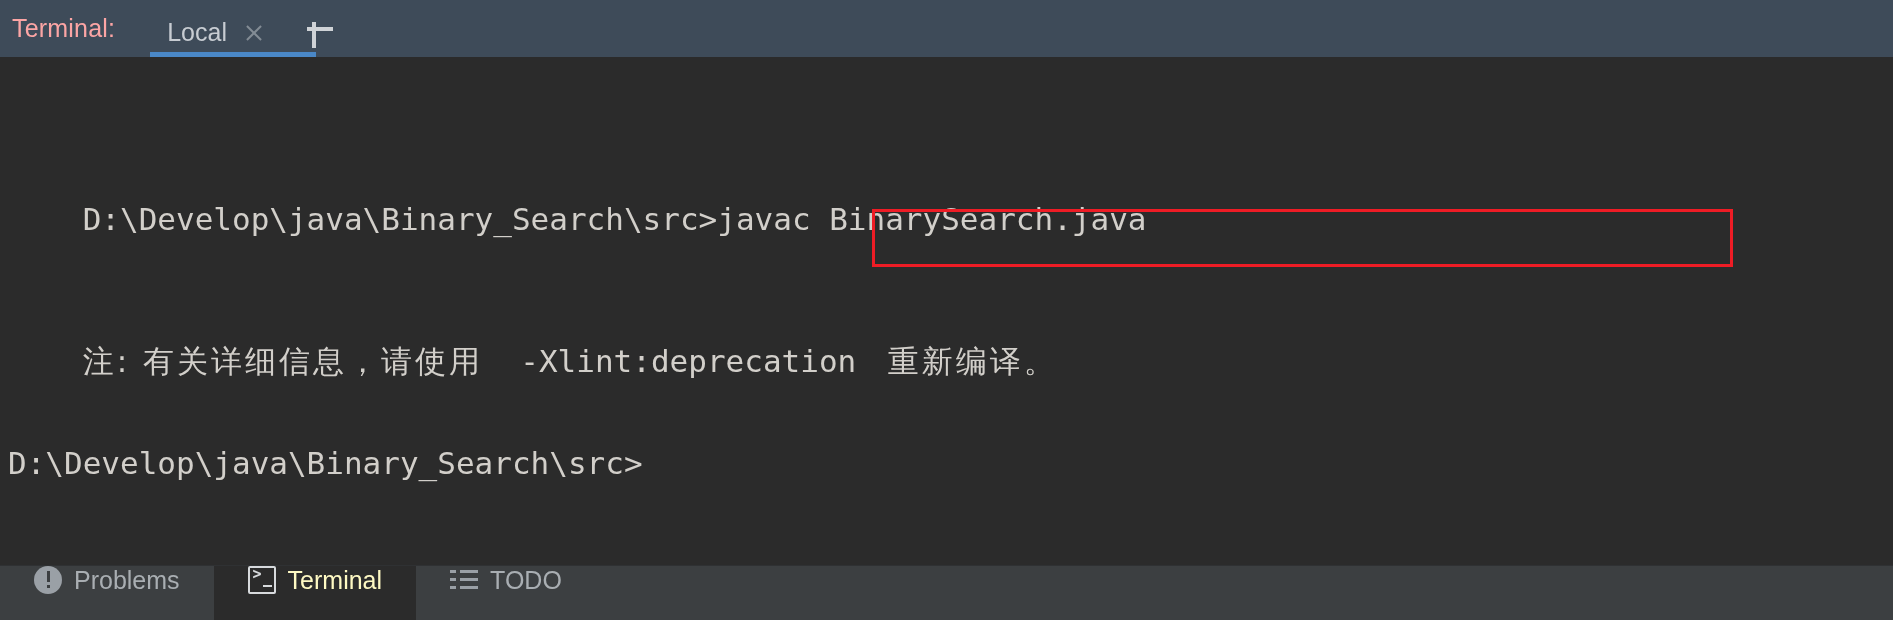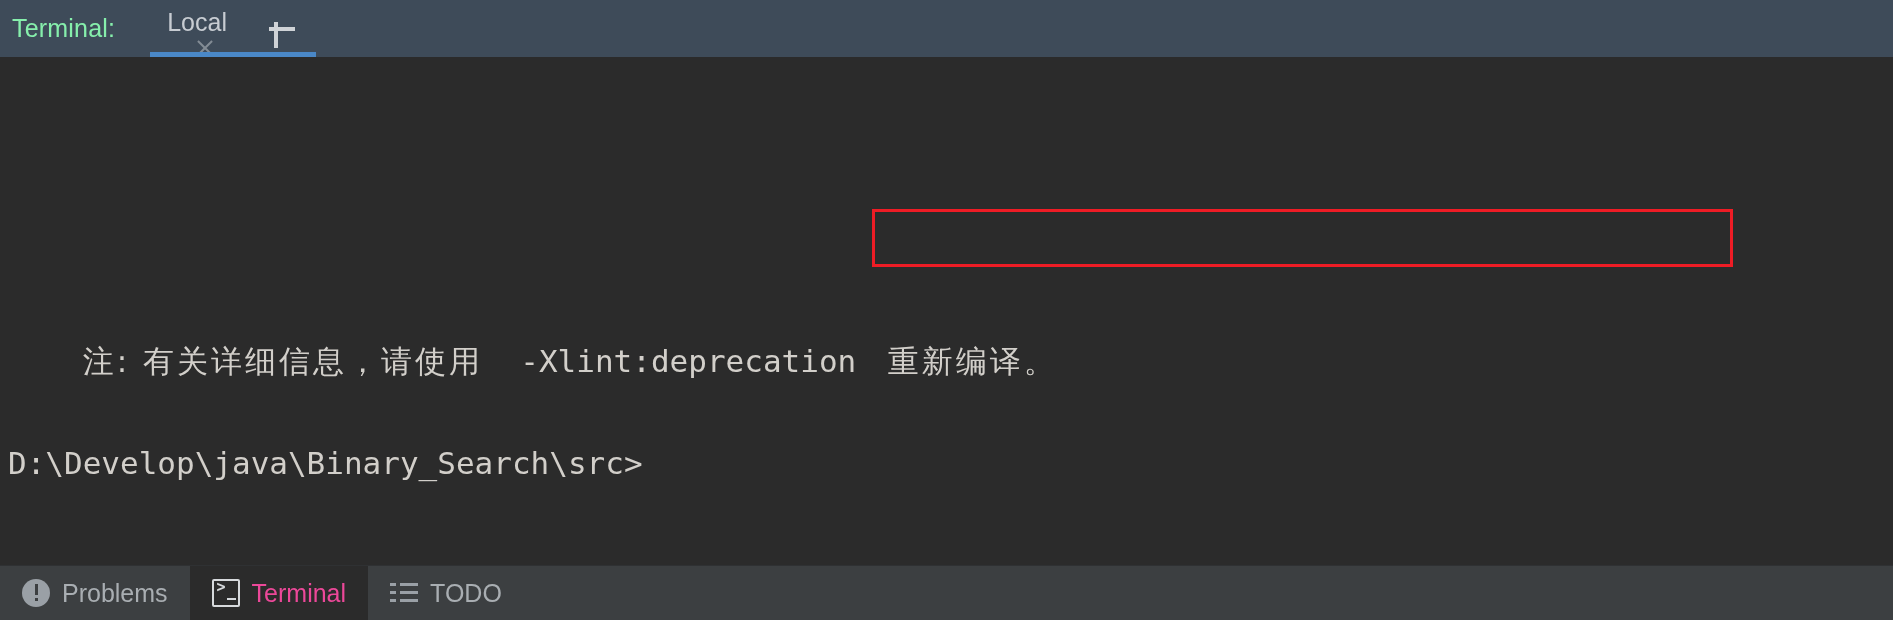--- a/index.html
+++ b/index.html
@@ -19,35 +19,34 @@
     position: absolute;
     left: 0; top: 0;
     width: 1893px;
     height: 57px;
     background: #3e4b59;
     display: flex;
     align-items: center;
     box-sizing: border-box;
   }
   .term-header-label {
-    color: #86efac;
+    color: #fca5a5;
     font-size: 25px;
     margin-left: 12px;
     white-space: nowrap;
     letter-spacing: 0.2px;
   }
   .tab-local {
     position: relative;
     height: 57px;
     display: flex;
     align-items: center;
     margin-left: 30px;
     padding: 8px 16px 0 22px;
     box-sizing: border-box;
-    flex-direction: column;
   }
   .tab-local-label {
     color: #c7ccd2;
     font-size: 25px;
     white-space: nowrap;
   }
   .tab-close-icon {
     margin-left: 16px;
     width: 22px;
     height: 22px;
@@ -129,31 +128,30 @@
     width: 1893px;
     height: 55px;
     background: #3c3f41;
     display: flex;
     align-items: stretch;
     border-top: 1px solid #2f3133;
     box-sizing: border-box;
   }
   .tool-tab {
     display: flex;
-    align-items: center;
-    padding: 0 22px;
+    padding: 0 34px;
     gap: 12px;
     color: #a9aeb2;
     font-size: 25px;
     white-space: nowrap;
     box-sizing: border-box;
   }
   .tool-tab.active {
     background: #2b2b2b;
-    color: #ec4899;
+    color: #fef9c3;
   }
   .tool-ico { width: 28px; height: 28px; position: relative; flex: none; }
 
   
   .ico-problems {
     border-radius: 50%;
     background: #9aa0a6;
   }
   .ico-problems::before {
     content: "";
@@ -245,20 +243,23 @@
     <span class="tab-close-icon"></span>
   </div>
 
   <div class="new-tab-btn"></div>
 
   <div class="tab-underline"></div>
 </div>
 
 <div class="term-body">
 
+  <div class="term-line line-1">
+    <span>D:\Develop\java\Binary_Search</span><span>\src&gt;javac BinarySearch.java</span>
+  </div>
 
 
   <div class="term-line line-3">
     <span class="cjk">注: </span><span class="cjk">有关详细信息，请使用</span><span>  -Xlint:deprecation </span><span class="cjk"> 重新编译。</span>
   </div>
 
   <div class="term-line line-4">D:\Develop\java\Binary_Search\src&gt;</div>
 
   <div class="redbox"></div>
 </div>

